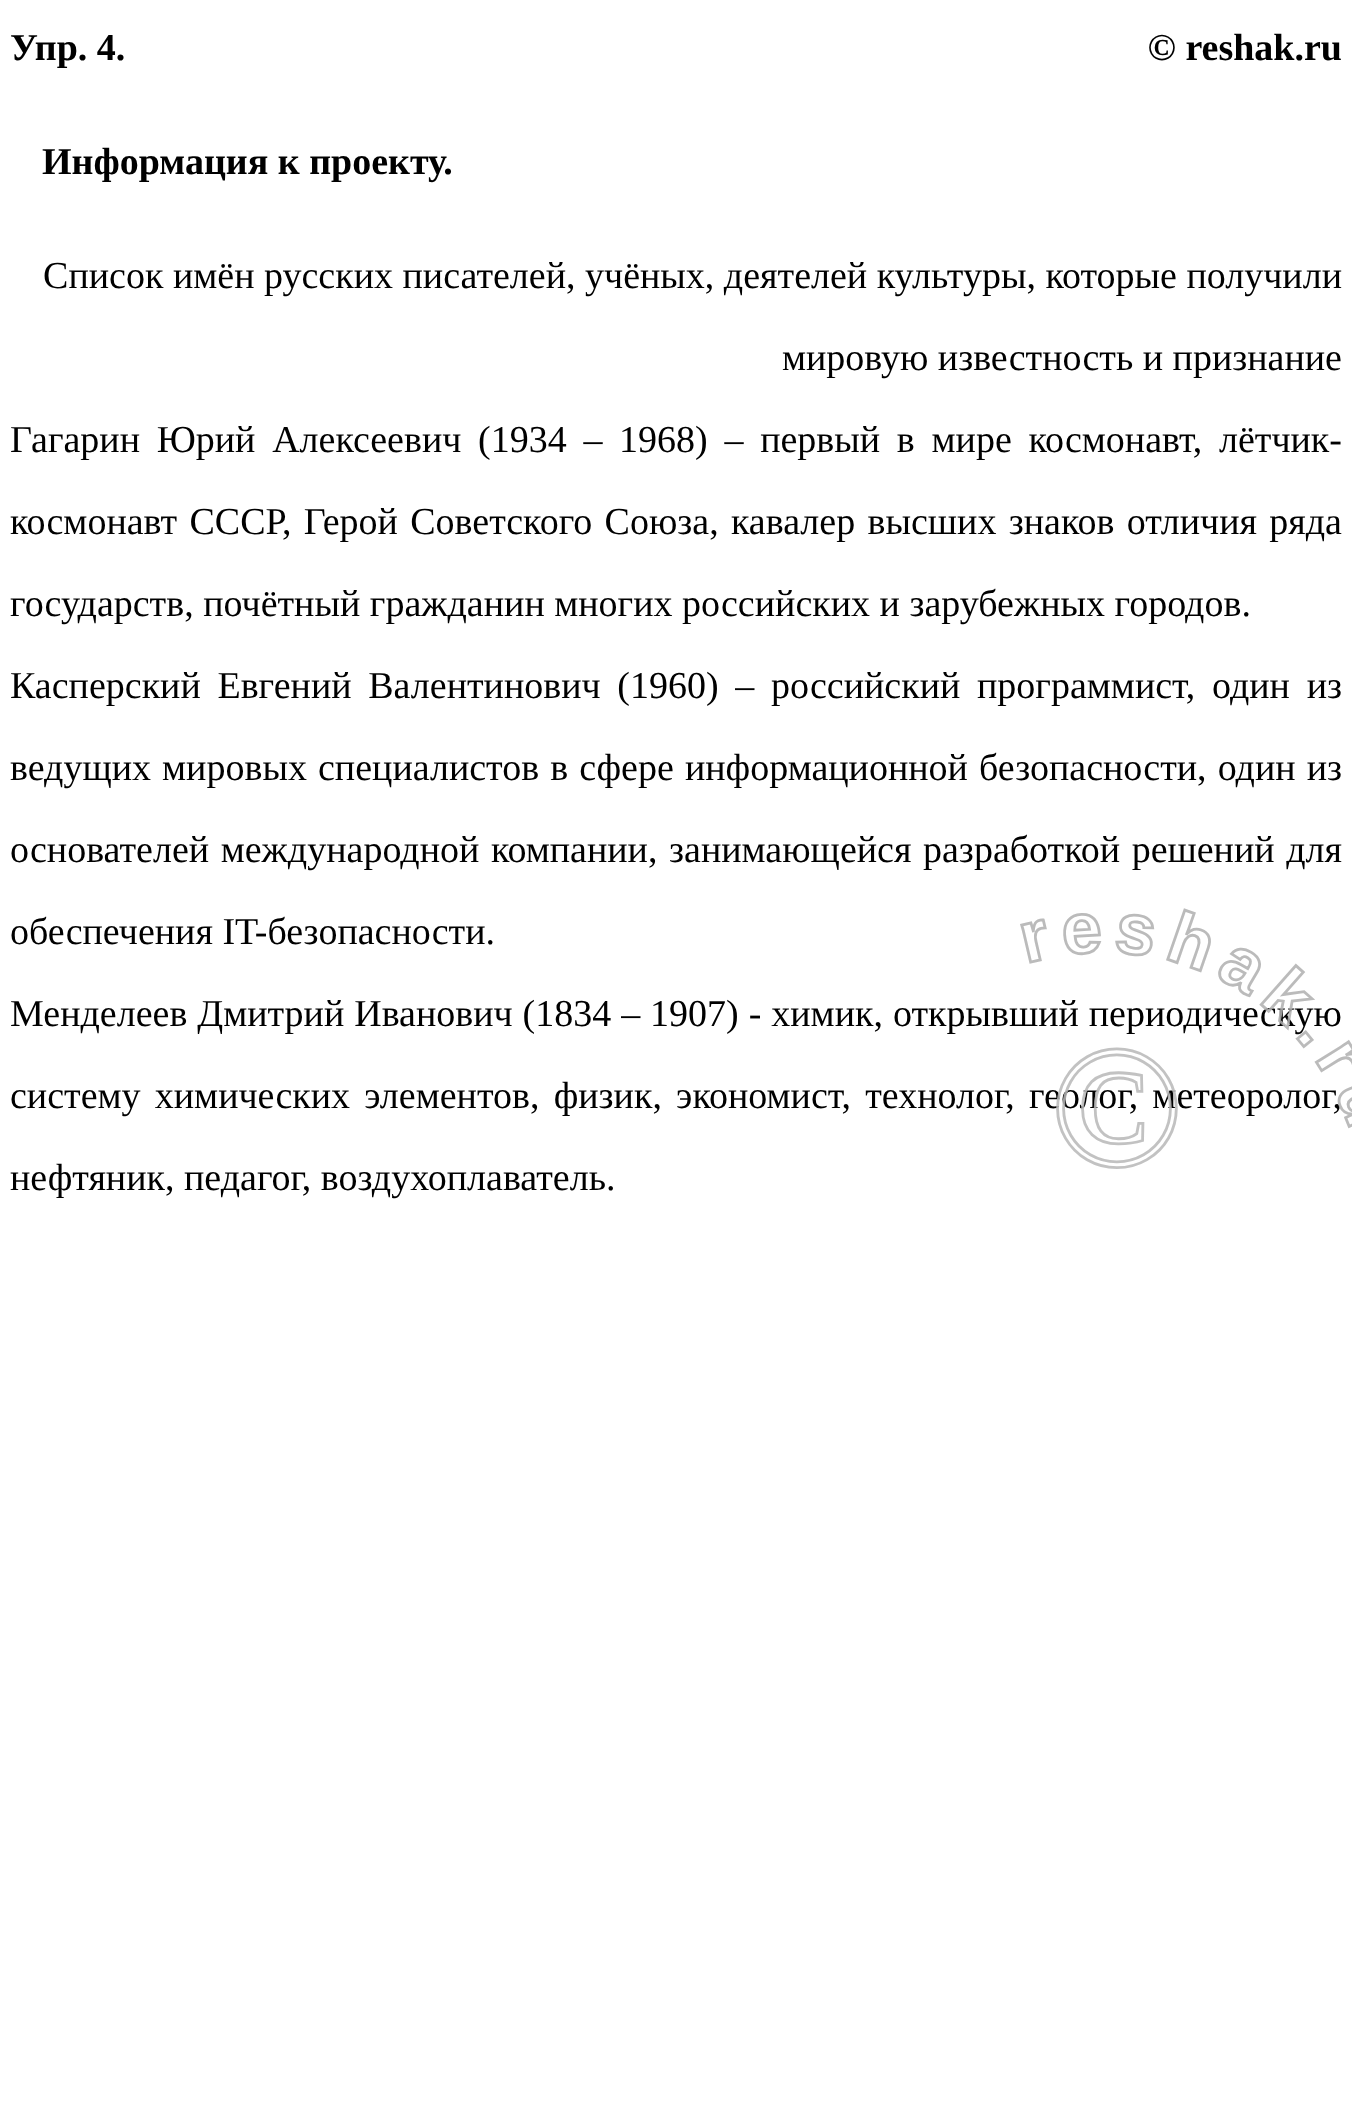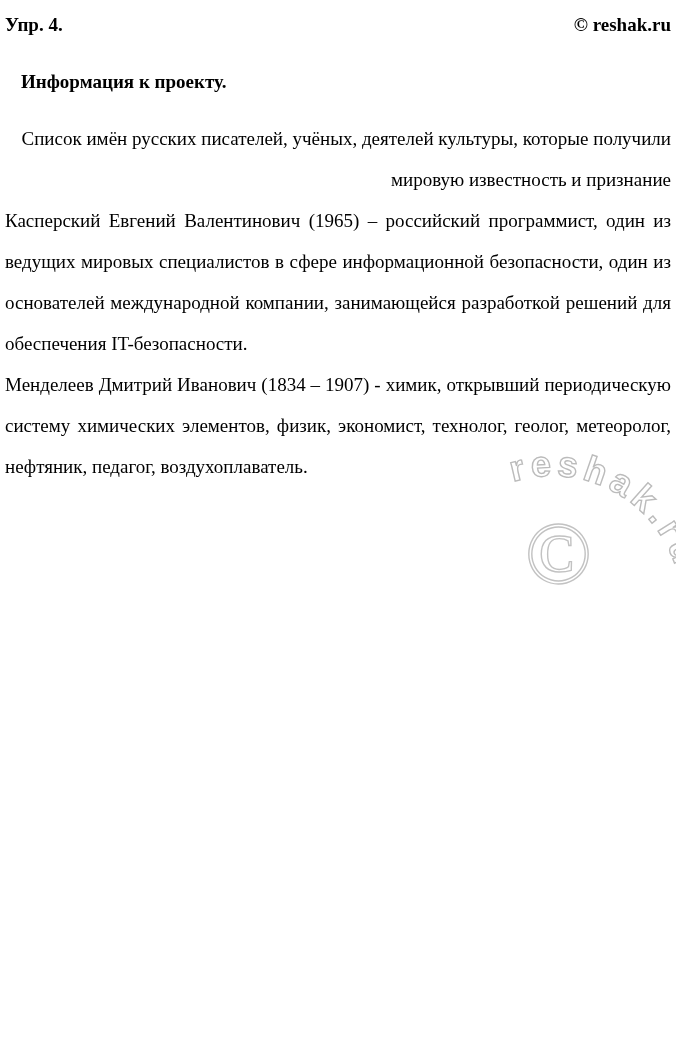--- a/index.html
+++ b/index.html
@@ -68,21 +68,22 @@
 
   <div class="header-row">
     <span class="exercise-label">Упр. 4.</span>
     <span class="copyright-note">© reshak.ru</span>
   </div>
 
   <h2 class="section-heading">Информация к проекту.</h2>
 
   <div class="doc-title">Список имён русских писателей, учёных, деятелей культуры, которые получили мировую известность и признание</div>
 
-  <p class="body-par">Касперский Евгений Валентинович (1965) – российский программист, один из ведущих мировых специалистов в сфере информационной безопасности, один из основателей международной компании, занимающейся разработкой решений для обеспечения IT-безопасности.</p>
+  <p class="body-par">Гагарин Юрий Алексеевич (1934 – 1968) – первый в мире космонавт, лётчик-космонавт СССР, Герой Советского Союза, кавалер высших знаков отличия ряда государств, почётный гражданин многих российских и зарубежных городов.</p>
+  <p class="body-par">Касперский Евгений Валентинович (1960) – российский программист, один из ведущих мировых специалистов в сфере информационной безопасности, один из основателей международной компании, занимающейся разработкой решений для обеспечения IT-безопасности.</p>
   <p class="body-par">Менделеев Дмитрий Иванович (1834 – 1907) - химик, открывший периодическую систему химических элементов, физик, экономист, технолог, геолог, метеоролог, нефтяник, педагог, воздухоплаватель.</p>
 
   <svg class="watermark wm-1" width="240" height="240" viewBox="0 0 240 240" aria-hidden="true">
     <defs>
       <path id="wm-arc-1" d="M 40,45 A 130,130 0 0 1 205,200" fill="none"></path>
     </defs>
     <text class="wm-arc-text">
       <textPath href="#wm-arc-1">reshak.ru</textPath>
     </text>
     <text class="wm-copy" x="52" y="146">©</text>

